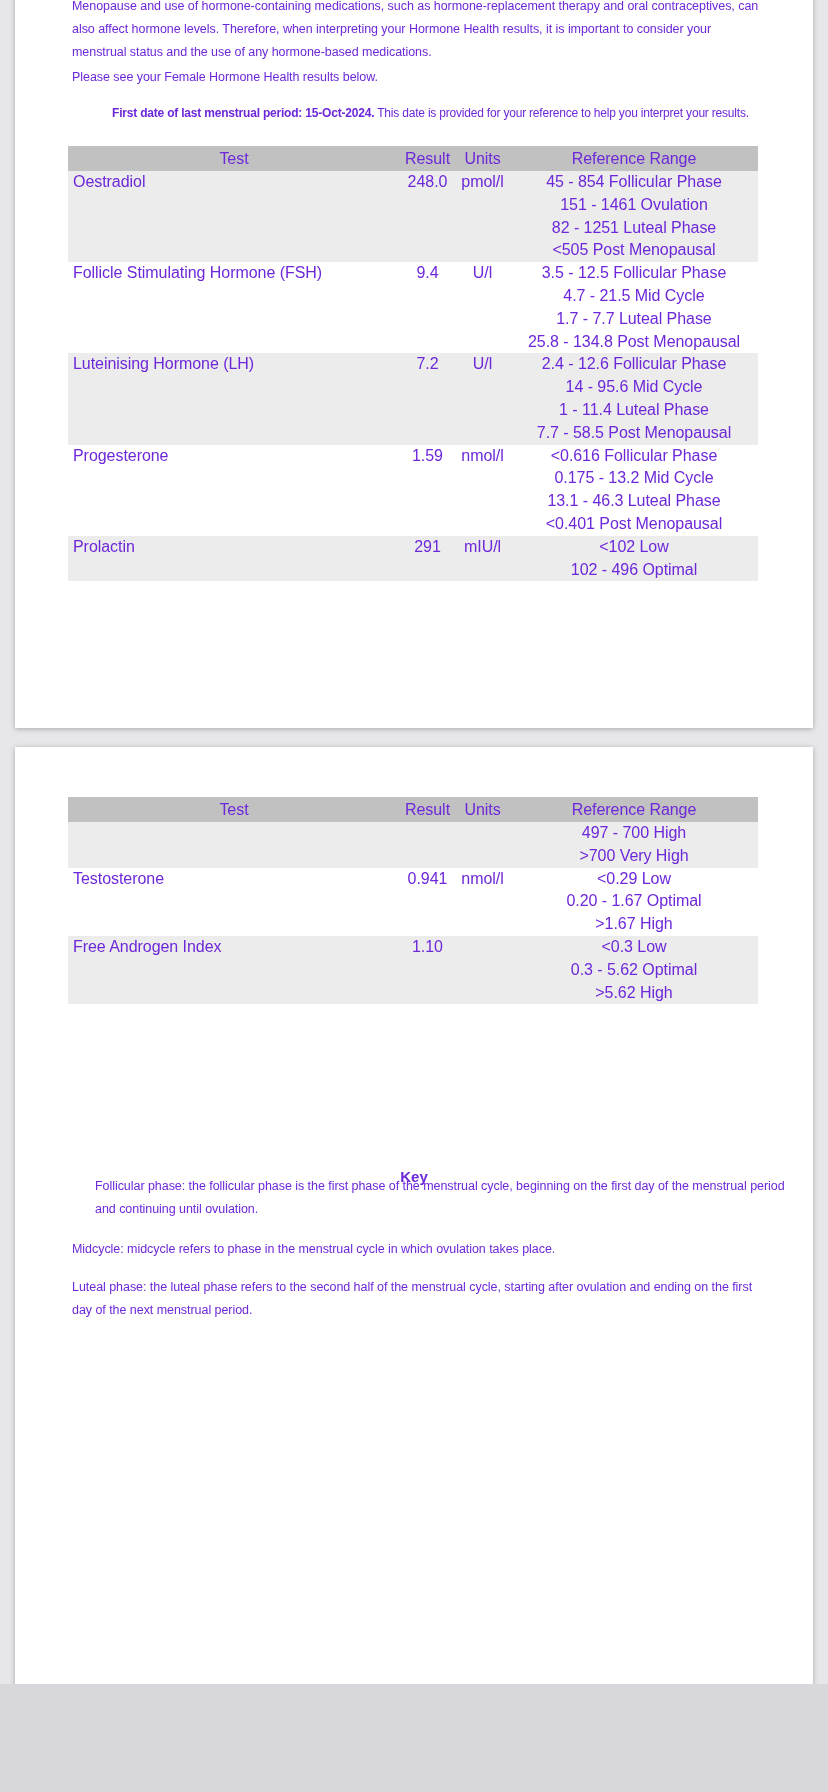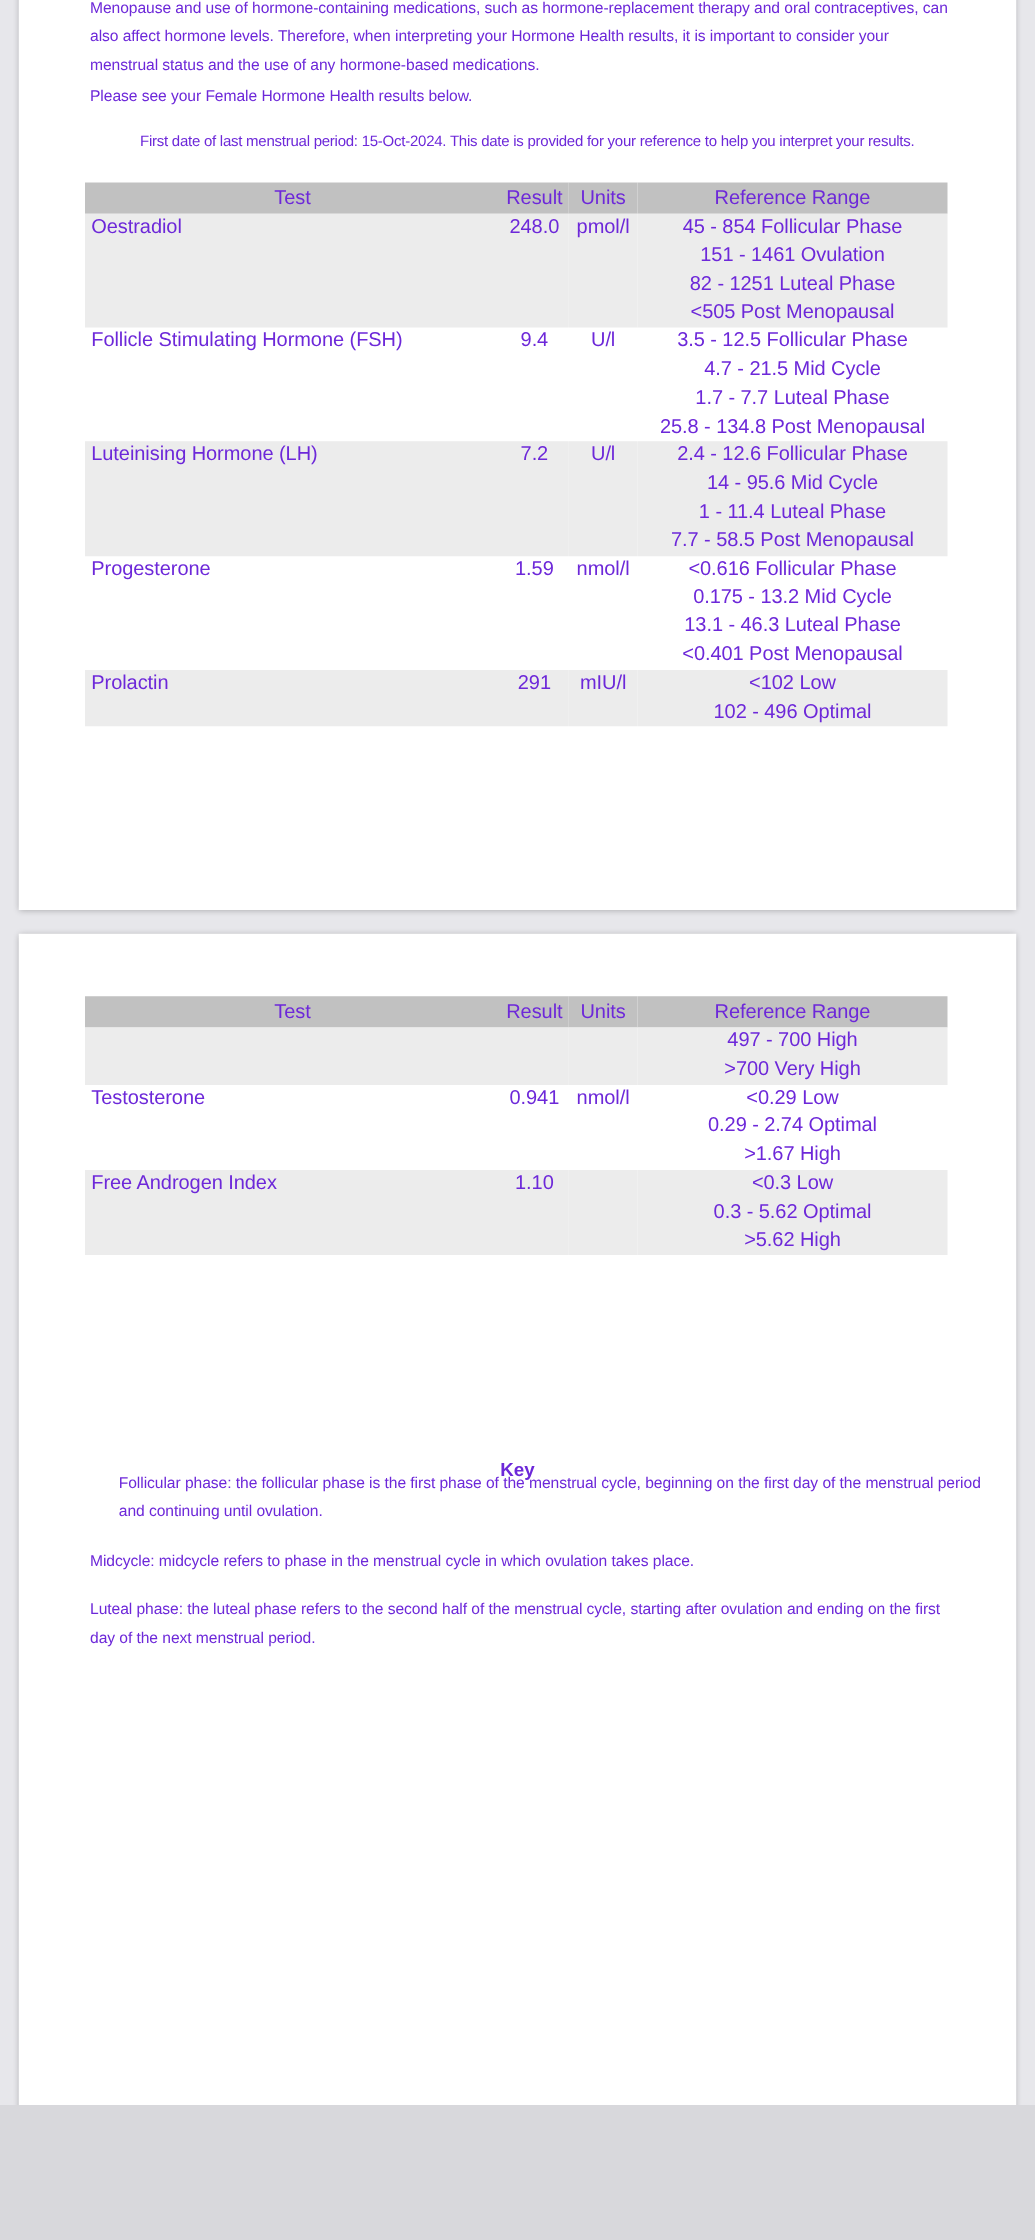--- a/index.html
+++ b/index.html
@@ -14,21 +14,21 @@
     box-shadow:0 1px 5px rgba(0,0,0,0.28);
   }
   #page1 { top:-30px; height:758px; }
   #page2 { top:747px; height:1150px; }
 
   .para {
     position:absolute; left:57px; width:690px;
     font-size:12.5px; line-height:23px; letter-spacing:-0.05px;
   }
   .nowrap { white-space:nowrap; font-size:12px; letter-spacing:-0.2px; }
-  .b { font-weight:normal;padding-left:40px; }
+  .b { font-weight:bold;padding-left:40px; }
 
   .doc-table {
     position:absolute; left:53px; width:690px;
     border-collapse:collapse; table-layout:fixed; font-size:16px;
   }
   .doc-table col.c-test   { width:332px; }
   .doc-table col.c-result { width:55px; }
   .doc-table col.c-units  { width:55px; }
   .doc-table col.c-range  { width:248px; }
   .doc-table th {
@@ -169,21 +169,21 @@
               <div>497 - 700 High</div>
               <div>&gt;700 Very High</div>
             </td>
           </tr>
           <tr>
             <td class="col-test">Testosterone</td>
             <td class="col-result">0.941</td>
             <td class="col-units">nmol/l</td>
             <td class="col-range">
               <div>&lt;0.29 Low</div>
-              <div>0.29 - 2.74 Optimal</div>
+              <div>0.20 - 1.67 Optimal</div>
               <div>&gt;1.67 High</div>
             </td>
           </tr>
           <tr>
             <td class="col-test">Free Androgen Index</td>
             <td class="col-result">1.10</td>
             <td class="col-units"></td>
             <td class="col-range">
               <div>&lt;0.3 Low</div>
               <div>0.3 - 5.62 Optimal</div>

